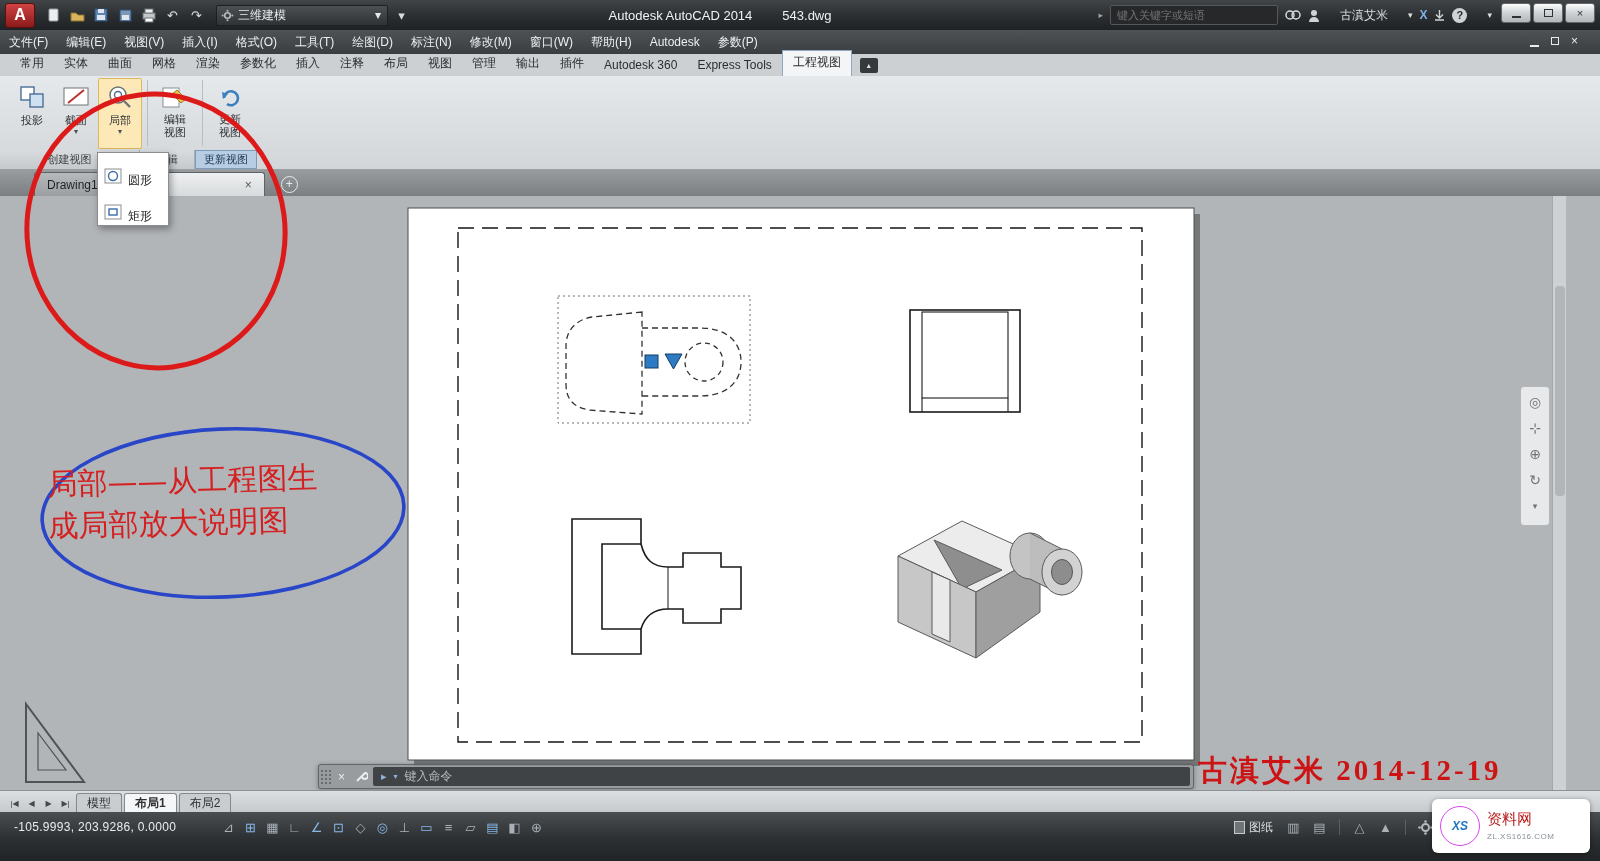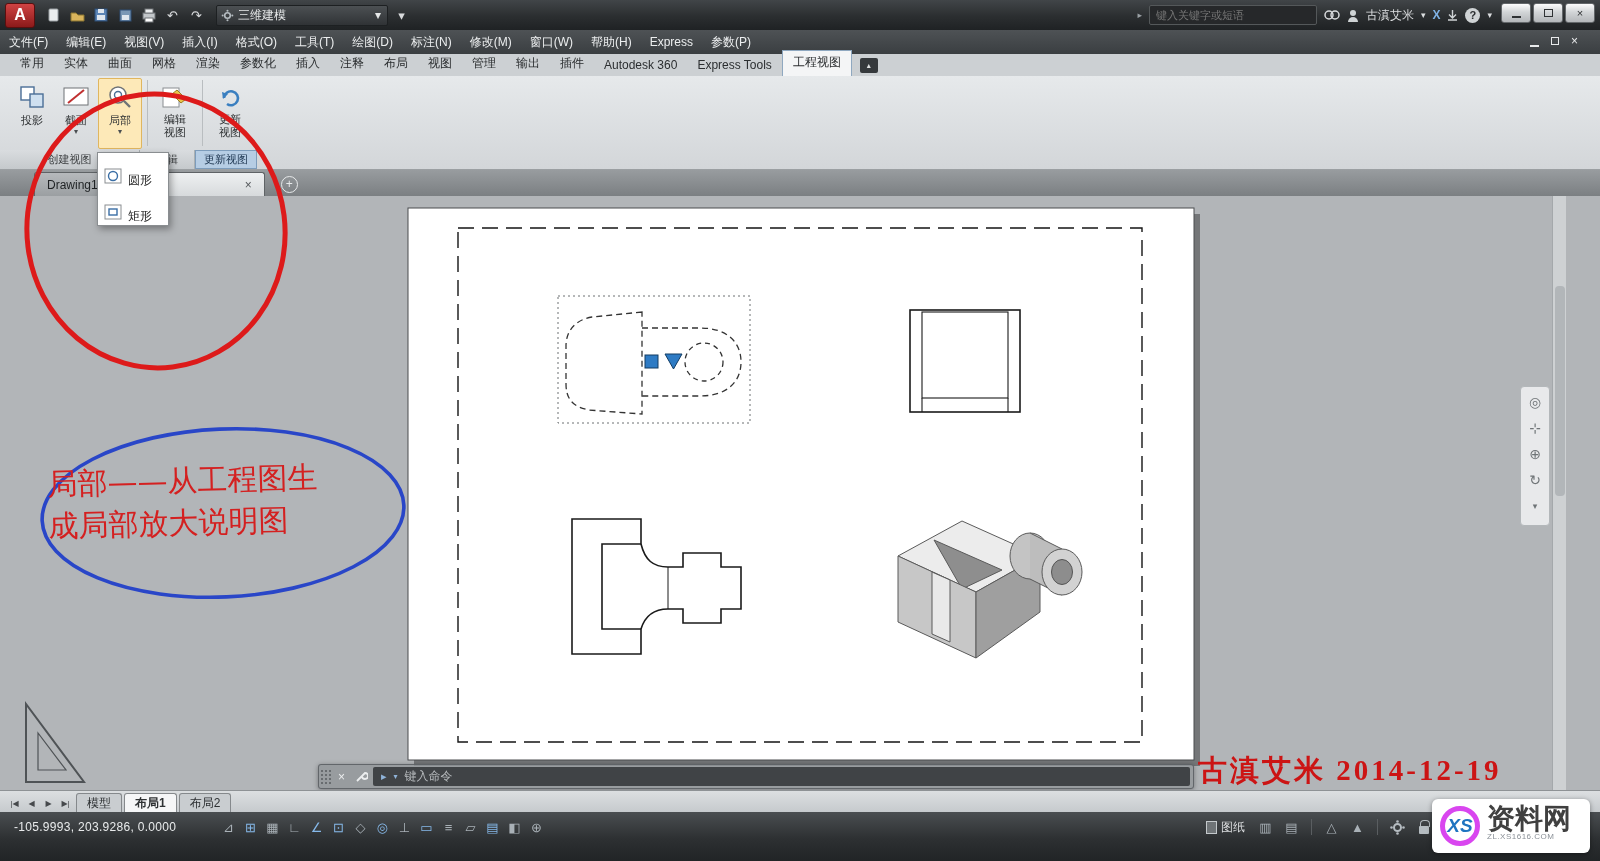--- a/index.html
+++ b/index.html
@@ -15,21 +15,21 @@
   .qat{display:flex;align-items:center;gap:1px;margin-left:6px}
   .qat-btn{width:23px;height:22px;display:flex;align-items:center;justify-content:center;border-radius:2px;color:#d8dadc;font-size:13px}
   .workspace{display:flex;align-items:center;gap:6px;width:172px;height:21px;margin-left:8px;padding:0 6px;
     background:linear-gradient(#4c5053,#303336);border:1px solid #1d2022;border-radius:2px;font-size:12px;color:#e6e8e9}
   .workspace .spacer{flex:1}
   .title-center{position:absolute;left:400px;right:560px;top:0;height:30px;display:flex;align-items:center;
     justify-content:center;gap:30px;font-size:13px;color:#f0f1f2;pointer-events:none}
   .infocenter{position:absolute;right:108px;top:4px;display:flex;align-items:center;gap:7px;height:22px}
   .search-box{width:168px;height:20px;background:#26282a;border:1px solid #54585a;border-radius:2px;
     color:#9aa0a4;font-size:11px;padding:0 6px;font-family:"Liberation Sans",sans-serif}
-  .ic-btn{display:flex;align-items:center;gap:7px;color:#dcdee0;font-size:12px}
+  .ic-btn{display:flex;align-items:center;gap:20px;color:#dcdee0;font-size:12px}
   .win-controls{position:absolute;right:5px;top:3px;display:flex;gap:2px}
   .win-btn{width:30px;height:20px;border:1px solid #63676a;border-radius:3px;color:#2f3234;font-size:11px;
     background:linear-gradient(#fdfdfd,#d2d5d7 45%,#b4b7ba);display:flex;align-items:center;justify-content:center}
   .mini-bar{width:9px;height:2px;background:#2f3234;margin-top:7px}
   .rest-sq{width:9px;height:8px;border:1.5px solid #2f3234}
 
   
   #menubar{position:absolute;left:0;top:30px;width:1600px;height:24px;z-index:10;
     background:linear-gradient(#4e5255,#3a3e41);display:flex;align-items:center;padding-left:0;color:#eceeef}
   .menu-item{padding:4px 9px}
@@ -109,39 +109,39 @@
 
   
   #statusbar{position:absolute;left:0;top:812px;width:1600px;height:49px;z-index:10;color:#dfe1e2;
     background:linear-gradient(#4a4e51,#2d3032 55%,#212426)}
   .sb-row{display:flex;align-items:center;height:30px;padding-left:14px}
   .coords{width:196px;font-size:12px;letter-spacing:.3px;color:#e9ebec}
   .sb-icons{display:flex;gap:1px;margin-left:8px}
   .sb-icon{width:21px;height:20px;display:flex;align-items:center;justify-content:center;font-size:13px;
     color:#a9b1b7;border-radius:2px}
   .sb-icon.on{color:#86b9ea}
-  .sb-right{margin-left:auto;display:flex;align-items:center;gap:5px;margin-right:114px}
+  .sb-right{margin-left:auto;display:flex;align-items:center;gap:5px;margin-right:86px}
   .sb-sep{width:1px;height:16px;background:#5a5e61;margin:0 4px}
   .paper-btn{display:flex;align-items:center;gap:4px;font-size:12px;color:#dcdee0;padding:2px 5px;border-radius:2px}
   .sheet-ic{width:11px;height:13px;border:1.3px solid #c4c9cc;background:#6f7477}
   .gear-icon{width:9px;height:9px;border-radius:50%;border:2px solid #b5bcc1;
     box-shadow:0 -6px 0 -3.2px #b5bcc1,0 6px 0 -3.2px #b5bcc1,-6px 0 0 -3.2px #b5bcc1,6px 0 0 -3.2px #b5bcc1}
   .lock-icon{width:10px;height:8px;background:#b5bcc1;border-radius:1px;position:relative;margin-top:5px}
   .lock-icon:before{content:"";position:absolute;top:-6px;left:1px;width:8px;height:6px;
     border:1.6px solid #b5bcc1;border-bottom:none;border-radius:4px 4px 0 0}
 
   
   #watermark{position:absolute;left:1198px;top:751px;z-index:60;color:#cc1414;font-weight:bold;
     font-family:"Liberation Serif",serif;font-size:29px;letter-spacing:3px;white-space:nowrap}
   #xs-logo{position:absolute;left:1432px;top:799px;width:158px;height:54px;z-index:85;background:#fff;
     border-radius:6px;box-shadow:0 1px 5px rgba(0,0,0,.4);display:flex;align-items:center;gap:7px;padding:4px 8px}
-  .xs-circle{width:40px;height:40px;border-radius:50%;border:5px solid #d946ef;color:#1f74c0;font-weight:bold;
-    font-style:italic;font-size:19px;display:flex;align-items:center;justify-content:center;background:#fff}
+  .xs-circle{width:40px;height:40px;border-radius:50%;border:1px solid #d946ef;color:#1f74c0;font-weight:bold;
+    font-style:italic;font-size:12px;display:flex;align-items:center;justify-content:center;background:#fff}
   .xs-col{display:flex;flex-direction:column;line-height:14px}
-  .xs-name{color:#404040;font-weight:bold;font-size:28px;line-height:22px}
+  .xs-name{color:#b91c1c;font-weight:normal;font-size:15px;line-height:22px}
   .xs-url{font-size:8px;color:#8a9097;letter-spacing:.5px}
   #note-text{position:absolute;left:48px;top:460px;z-index:90;color:#d42020;font-size:30px;line-height:42px;
     transform:rotate(-1.5deg);font-family:"DejaVu Sans",sans-serif;white-space:nowrap}
   #annotations{position:absolute;left:0;top:0;z-index:88;pointer-events:none}
 </style>
 </head>
 <body>
 
 <svg id="draw-svg" width="1600" height="861">
 
@@ -240,20 +240,24 @@
   <div class="workspace">
     <span class="gear-icon" style="transform:scale(.8)"></span>
     <span>三维建模</span>
     <span class="spacer"></span>
     <span>▾</span>
   </div>
   <div class="qat-btn" style="margin-left:2px">
       <span>▾</span>
     </div>
 
+  <div class="title-center">
+    <span>Autodesk AutoCAD 2014</span>
+    <span>543.dwg</span>
+  </div>
 
   <div class="infocenter">
     <span style="color:#9aa0a4;font-size:9px">▸</span>
     <input class="search-box" readonly="" placeholder="键入关键字或短语" style="">
     <span class="ic-btn">
       <svg width="16" height="12">
           <circle cx="5" cy="6" r="4" fill="none" stroke="#d8dadc" stroke-width="1.5"></circle>
           <circle cx="11" cy="6" r="4" fill="none" stroke="#d8dadc" stroke-width="1.5"></circle>
         </svg>
       </span>
@@ -297,21 +301,21 @@
   <span class="menu-item">编辑(E)</span>
   <span class="menu-item">视图(V)</span>
   <span class="menu-item">插入(I)</span>
   <span class="menu-item">格式(O)</span>
   <span class="menu-item">工具(T)</span>
   <span class="menu-item">绘图(D)</span>
   <span class="menu-item">标注(N)</span>
   <span class="menu-item">修改(M)</span>
   <span class="menu-item">窗口(W)</span>
   <span class="menu-item">帮助(H)</span>
-  <span class="menu-item">Express</span>
+  <span class="menu-item">Autodesk</span>
   <span class="menu-item">参数(P)</span>
   <div class="doc-controls">
     <span class="doc-bar"></span>
     <span class="doc-sq"></span>
     <span>×</span>
   </div>
 </div>
 
 <div id="ribbon-tabs">
   <span class="rtab">常用</span>

